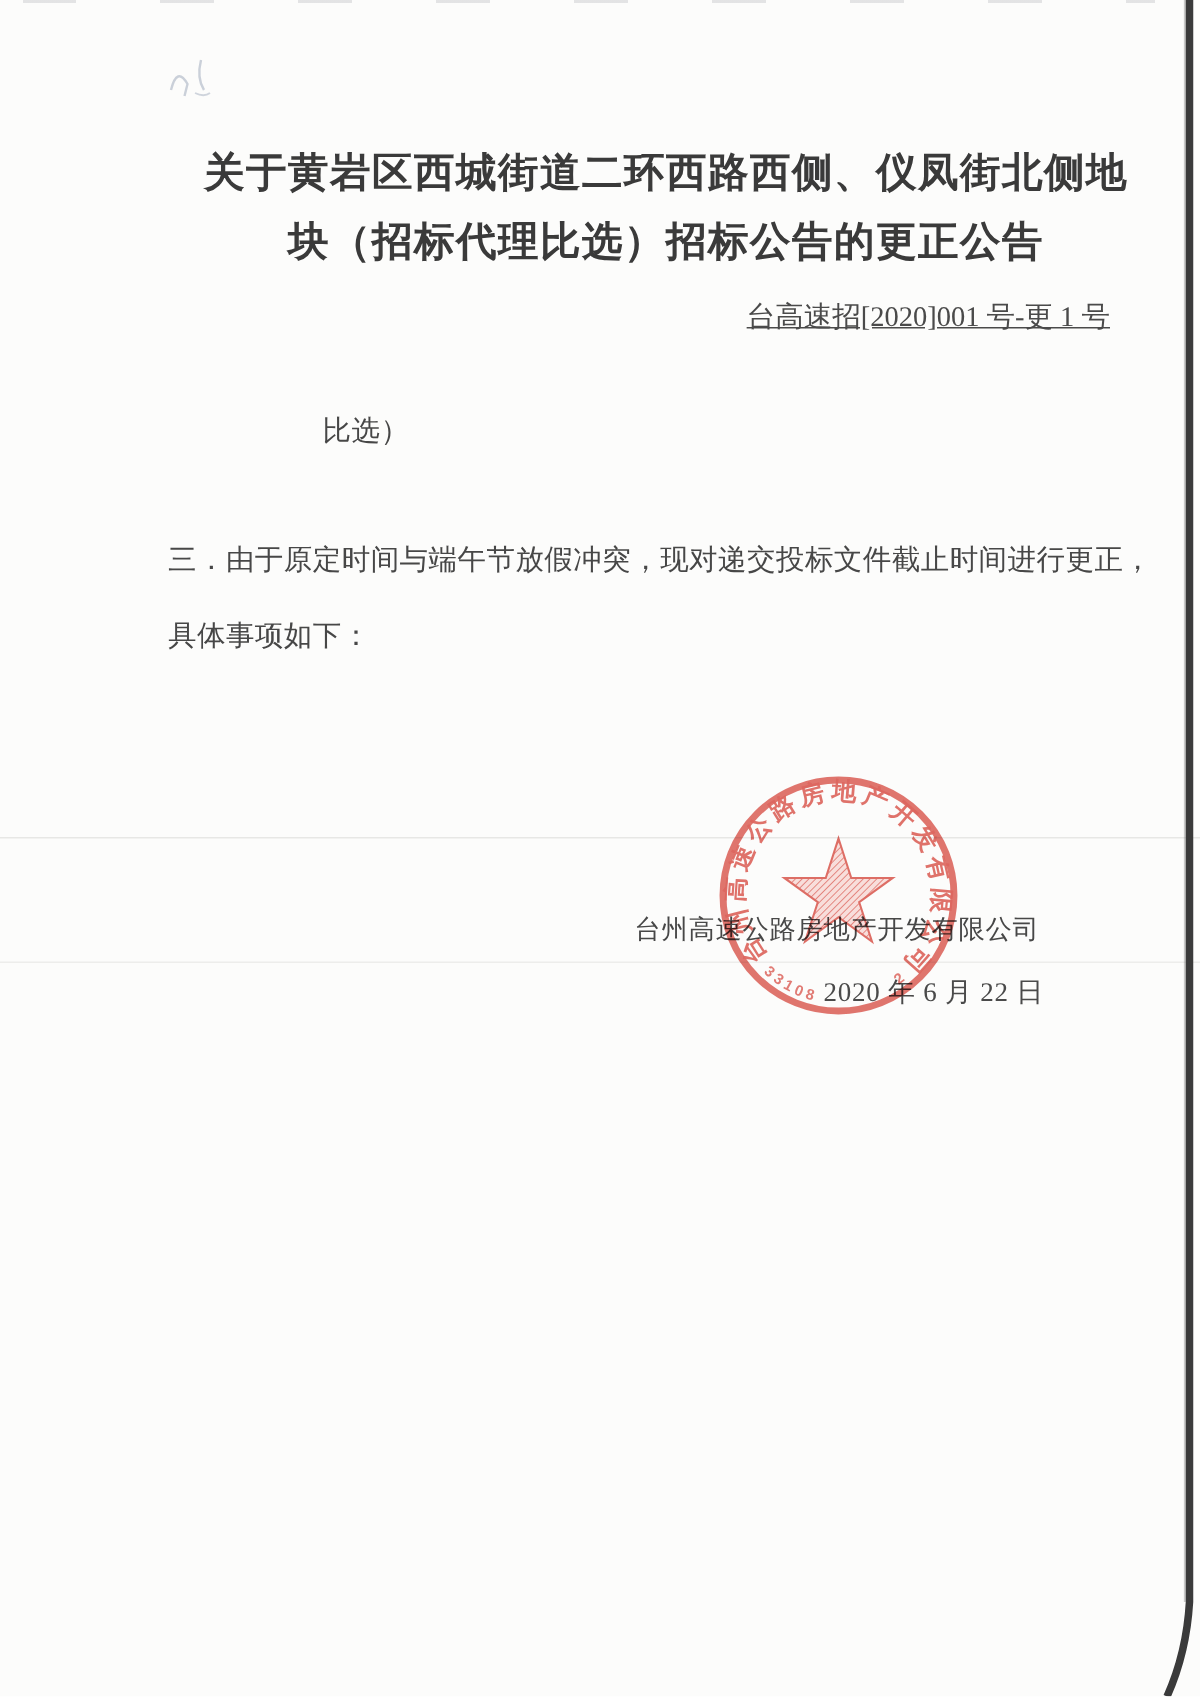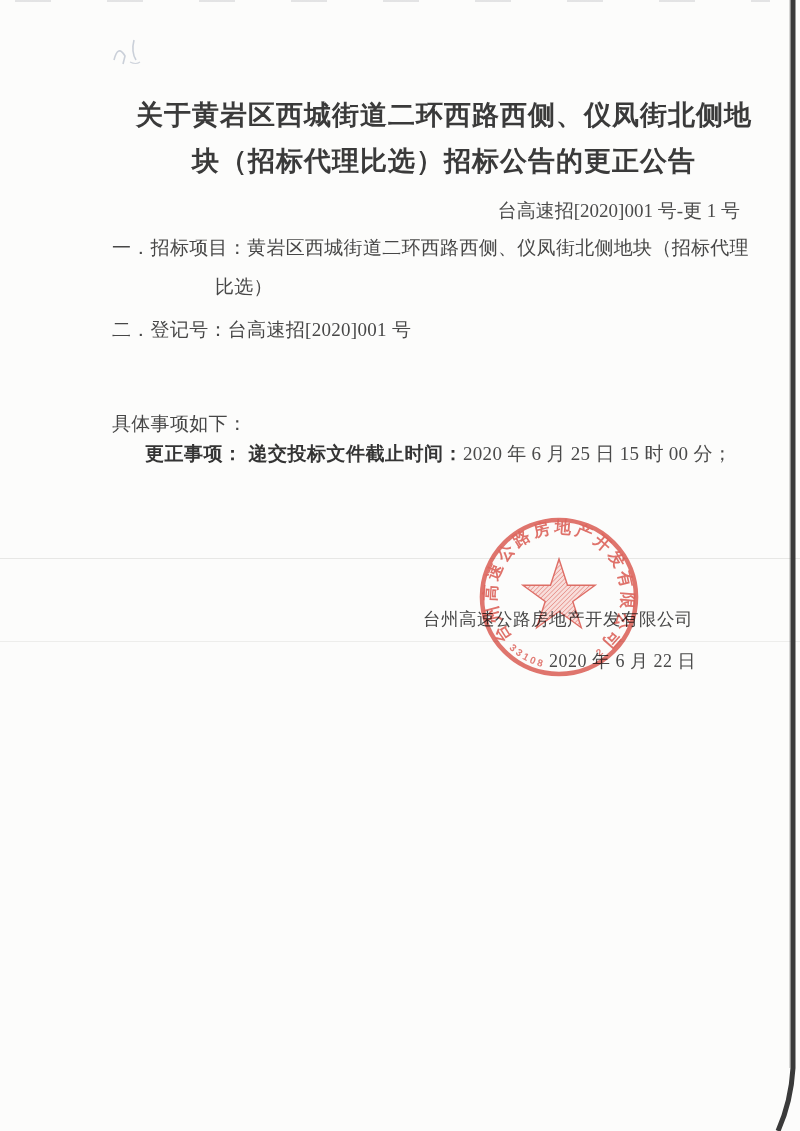--- a/index.html
+++ b/index.html
@@ -7,21 +7,21 @@
     position:relative;width:800px;height:1131px;margin:0 auto;
     background:#fcfcfb;overflow:hidden;
     font-family:"Liberation Serif","DejaVu Serif",serif;color:#454545;
   }
   .abs{position:absolute;white-space:nowrap;}
   .title-line{
     position:absolute;left:0;width:800px;text-align:center;
     font-family:"Liberation Sans","DejaVu Sans",sans-serif;
     font-weight:700;font-size:27px;letter-spacing:1px;color:#3a3a3a;padding-left:44px;
   }
-  .ref-line{top:198px;right:60px;font-size:19px;color:#4a4a4a;}
+  .ref-line{top:198px;right:60px;font-size:19px;color:#4a4a4a;text-decoration:underline;}
   .body-line{font-size:19px;letter-spacing:0.3px;color:#474747;}
   .corr-line{font-size:19px;letter-spacing:0.3px;}
   .corr-bold{
     font-family:"Liberation Sans","DejaVu Sans",sans-serif;
     font-weight:700;color:#343434;letter-spacing:0.5px;
   }
   .corr-field{margin-left:6px;}
   .corr-value{color:#4a4a4a;}
   .sig-line{font-size:17.5px;color:#474747;letter-spacing:0.5px;}
   .date-line{font-size:18px;color:#4a4a4a;letter-spacing:0.5px;text-align:center;}
@@ -50,30 +50,26 @@
 
   <div class="top-edge-noise"></div>
   <div class="scanline" style="top:558px"></div>
   <div class="scanline" style="top:641px;opacity:.45"></div>
 
   <div class="title-line" style="top:97px">关于黄岩区西城街道二环西路西侧、仪凤街北侧地</div>
   <div class="title-line" style="top:143px">块（招标代理比选）招标公告的更正公告</div>
 
   <div class="abs ref-line">台高速招[2020]001 号-更 1 号</div>
 
-  <div class="abs body-line" style="left:112px;top:235px">一．招标项目：黄岩区西城街道二环西路西侧、仪凤街北侧地块（招标代理</div>
   <div class="abs body-line" style="left:215px;top:274px">比选）</div>
 
-  <div class="abs body-line" style="left:112px;top:317px">二．登记号：台高速招[2020]001 号</div>
 
+  <div class="abs body-line" style="left:112px;top:360px">三．由于原定时间与端午节放假冲突，现对递交投标文件截止时间进行更正，</div>
   <div class="abs body-line" style="left:112px;top:411px">具体事项如下：</div>
 
-  <div class="abs corr-line" style="left:145px;top:441px">
-    <span class="corr-bold">更正事项：</span><span class="corr-bold corr-field">递交投标文件截止时间：</span><span class="corr-value">2020 年 6 月 25 日 15 时 00 分；</span>
-  </div>
 
   <div class="abs sig-line" style="left:423px;top:607px">台州高速公路房地产开发有限公司</div>
   <div class="abs date-line" style="left:549px;top:649px">2020 年 6 月 22 日</div>
 
   <svg class="stamp" viewBox="0 0 166 166">
     <defs>
       <pattern id="hatch" width="3.2" height="3.2" patternUnits="userSpaceOnUse" patternTransform="rotate(45)">
         <rect width="3.2" height="3.2" fill="rgba(235,120,112,0.25)"></rect>
         <line x1="0" y1="0" x2="0" y2="3.2" stroke="#e0625a" stroke-width="1.1"></line>
       </pattern>

